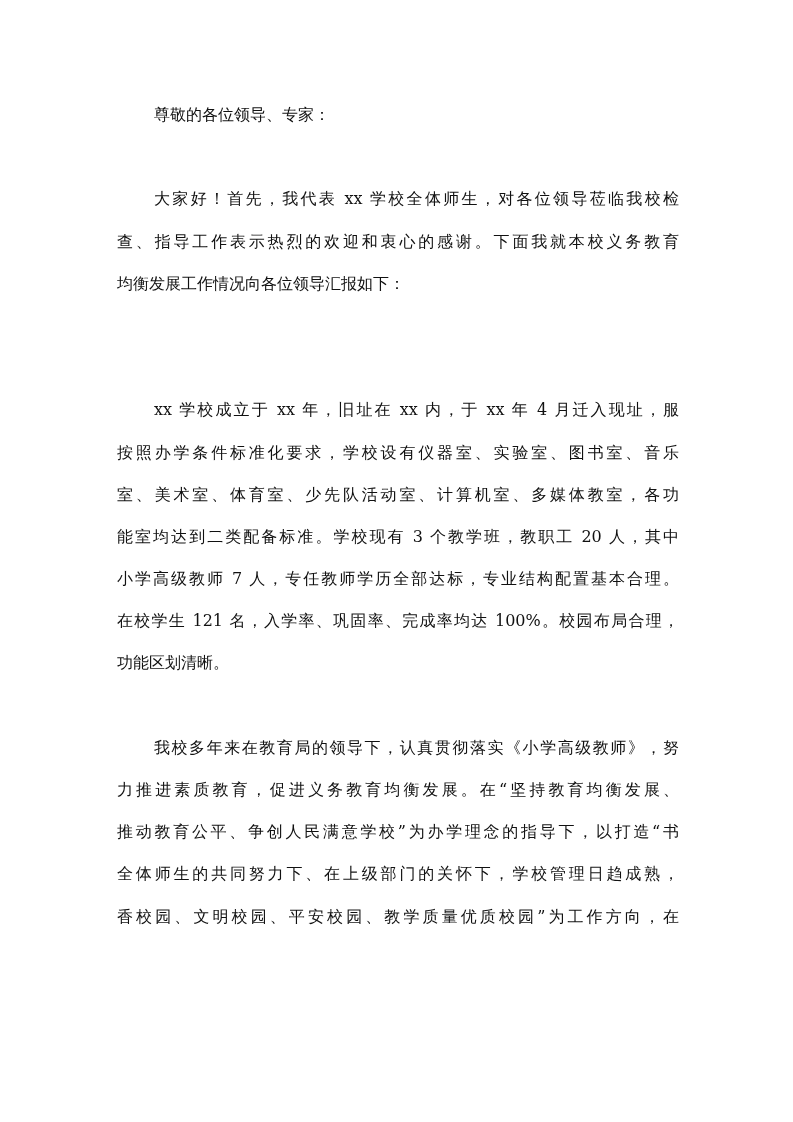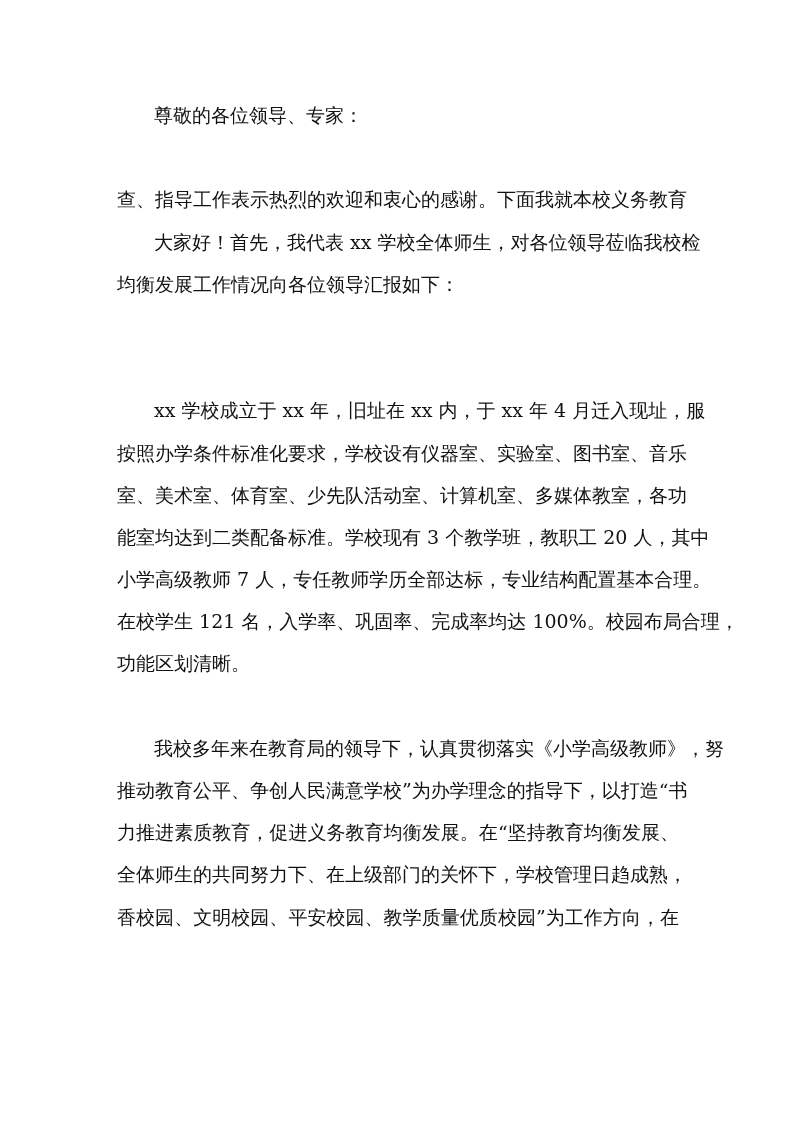--- a/index.html
+++ b/index.html
@@ -17,21 +17,21 @@
   }
   .page {
     position: absolute;
     left: 117px;
     top: 94px;
     width: 562px;
   }
   .line {
     height: 42.2px;
     line-height: 42.2px;
-    font-size: 19px;
+    font-size: 16px;
     white-space: nowrap;
     letter-spacing: 0;
     text-align: justify;
     text-align-last: justify;
   }
   .line.last {
     text-align-last: left;
   }
   .line.indent {
     padding-left: 37px;
@@ -43,40 +43,40 @@
 </style>
 </head>
 <body>
 
 <div class="page">
 
   <div class="line indent last">尊敬的各位领导、专家：</div>
   <div class="blank"></div>
 
   <div class="para">
+    <div class="line indent">大家好！首先，我代表 xx 学校全体师生，对各位领导莅临我校检</div>
     <div class="line">查、指导工作表示热烈的欢迎和衷心的感谢。下面我就本校义务教育</div>
-    <div class="line indent">大家好！首先，我代表 xx 学校全体师生，对各位领导莅临我校检</div>
     <div class="line last">均衡发展工作情况向各位领导汇报如下：</div>
   </div>
   <div class="blank"></div>
 
   <div class="blank"></div>
 
   <div class="para">
     <div class="line indent">xx 学校成立于 xx 年，旧址在 xx 内，于 xx 年 4 月迁入现址，服</div>
     <div class="line">按照办学条件标准化要求，学校设有仪器室、实验室、图书室、音乐</div>
     <div class="line">室、美术室、体育室、少先队活动室、计算机室、多媒体教室，各功</div>
     <div class="line">能室均达到二类配备标准。学校现有 3 个教学班，教职工 20 人，其中</div>
     <div class="line">小学高级教师 7 人，专任教师学历全部达标，专业结构配置基本合理。</div>
     <div class="line">在校学生 121 名，入学率、巩固率、完成率均达 100%。校园布局合理，</div>
     <div class="line last">功能区划清晰。</div>
   </div>
   <div class="blank"></div>
 
   <div class="para">
     <div class="line indent">我校多年来在教育局的领导下，认真贯彻落实《小学高级教师》，努</div>
+    <div class="line">力推进素质教育，促进义务教育均衡发展。在“坚持教育均衡发展、</div>
     <div class="line">推动教育公平、争创人民满意学校”为办学理念的指导下，以打造“书</div>
-    <div class="line">力推进素质教育，促进义务教育均衡发展。在“坚持教育均衡发展、</div>
     <div class="line">全体师生的共同努力下、在上级部门的关怀下，学校管理日趋成熟，</div>
     <div class="line">香校园、文明校园、平安校园、教学质量优质校园”为工作方向，在</div>
   </div>
 
 </div>
 
 </body></html>

